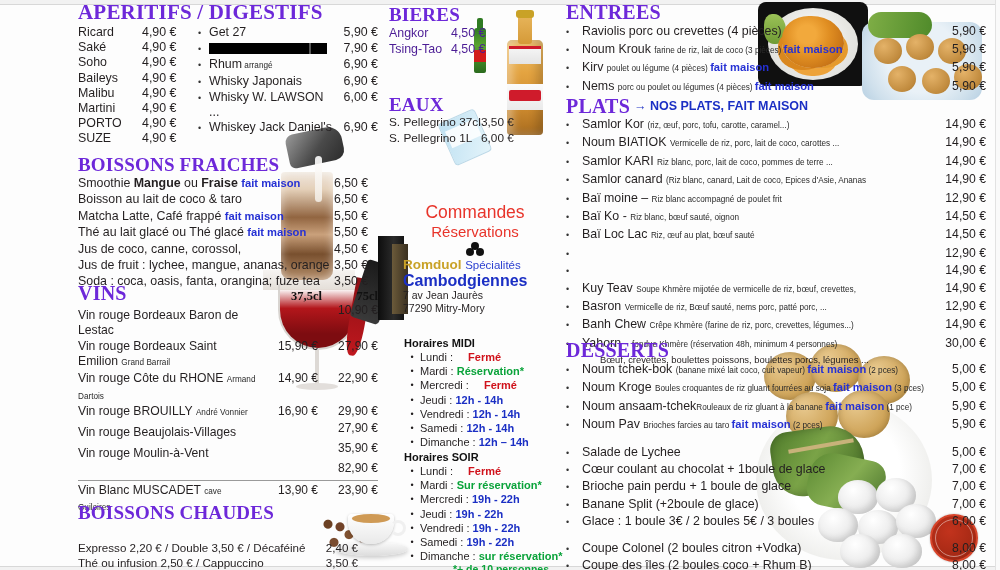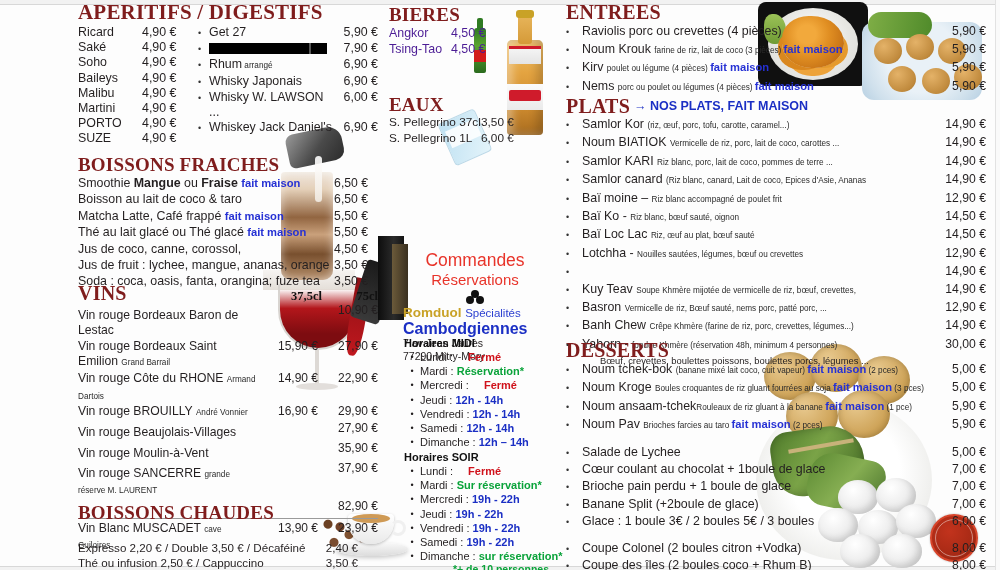--- a/index.html
+++ b/index.html
@@ -15,21 +15,21 @@
     width: 1000px; height: 570px;
     background: #fdfdfd;
     overflow: hidden;
   }
   
   .frame-top { position:absolute; left:0; top:0; width:1000px; height:5px; background:#f2f2f2; border-bottom:1px solid #d8d8d8; }
   .frame-bottom { position:absolute; left:0; bottom:0; width:1000px; height:4px; background:#f2f2f2; border-top:1px solid #d8d8d8; }
   .frame-right { position:absolute; right:0; top:0; width:5px; height:570px; background:#fafafa; border-left:1px solid #e2e2e2; }
 
   .sect-title {
-    color: #7f1d1d;
+    color: #6d28d9;
     font-family: "Liberation Serif", serif;
     font-weight: bold;
     letter-spacing: .2px;
     line-height: 1;
   }
   .col { position: absolute; }
 
   
   .line {
     display: flex; align-items: baseline;
@@ -90,21 +90,21 @@
   .brow .t { width:62px; }
   .brow .p { width:50px; }
 
   #eaux { left:389px; top:95px; width:160px; }
   #eaux .sect-title { font-size:19px; margin-bottom:1px; }
   .erow { display:flex; font-size:11.8px; line-height:15.6px; color:#231f20; }
   .erow .t { width:92px; }
   .erow .p { width:52px; }
 
   #contact { left:395px; top:202px; width:160px; text-align:center; }
-  .cmd { color:#e8342a; font-size:17.5px; line-height:20px; font-family:"Liberation Sans",sans-serif;margin-top:48px; }
+  .cmd { color:#e8342a; font-size:17.5px; line-height:20px; font-family:"Liberation Sans",sans-serif; }
   .cmd2 { color:#e8342a; font-size:15px; line-height:19px; }
   .phone { color:#e8112d; font-weight:bold; font-size:19.5px; line-height:24px; letter-spacing:.3px; }
   .logo-mark { font-size:15px; line-height:14px; color:#111; margin-top:1px; }
   .brandline { font-size:13px; line-height:14px; text-align:left; padding-left:8px; }
   .brand-gold { color:#c9a227; font-weight:bold; font-size:13.5px; }
   .brand-spec { color:#2b3fd0; font-size:11.5px; }
   .brand-camb { color:#1b2fc4; font-weight:bold; font-size:16px; line-height:17px; text-align:left; padding-left:8px; }
   .addr { font-size:10.5px; line-height:12.6px; color:#231f20; text-align:left; padding-left:8px; }
 
   .horaires { position:absolute; left:404px; width:168px; }
@@ -502,27 +502,20 @@
           </span>
         </div>
         <div class="vrow">
           <span class="nm">Vin rouge Moulin-à-Vent</span>
           <span class="cols">
             <span class="c1"></span>
             <span class="c2">35,90 €</span>
           </span>
         </div>
         <div class="vrow">
-          <span class="nm">Vin rouge SANCERRE <span class="sub">grande réserve M. LAURENT</span></span>
-          <span class="cols">
-            <span class="c1"></span>
-            <span class="c2">37,90 €</span>
-          </span>
-        </div>
-        <div class="vrow">
           <span class="cols">
             <span class="c1"></span>
             <span class="c2">82,90 €</span>
           </span>
         </div>
         <div class="vin-rule"></div>
         <div class="vrow">
           <span class="nm">Vin Blanc MUSCADET <span class="sub">cave Guiloires</span></span>
           <span class="cols">
             <span class="c1">13,90 €</span>
@@ -727,21 +720,20 @@
           <span class="nm">Baï Ko - <span class="sub">Riz blanc, bœuf sauté, oignon</span></span>
           <span class="p">14,50 €</span>
         </div>
         <div class="rline">
           <span class="bullet">•</span>
           <span class="nm">Baï Loc Lac <span class="sub">Riz, œuf au plat, bœuf sauté</span></span>
           <span class="p">14,50 €</span>
         </div>
         <div class="rline">
           <span class="bullet">•</span>
-          <span class="nm">Lotchha - <span class="sub">Nouilles sautées, légumes, bœuf ou crevettes</span></span>
           <span class="p">12,90 €</span>
         </div>
         <div class="rline">
           <span class="bullet">•</span>
           <span class="p">14,90 €</span>
         </div>
         <div class="rline">
           <span class="bullet">•</span>
           <span class="nm">Kuy Teav <span class="sub">Soupe Khmère mijotée de vermicelle de riz, bœuf, crevettes,</span></span>
           <span class="p">14,90 €</span>

